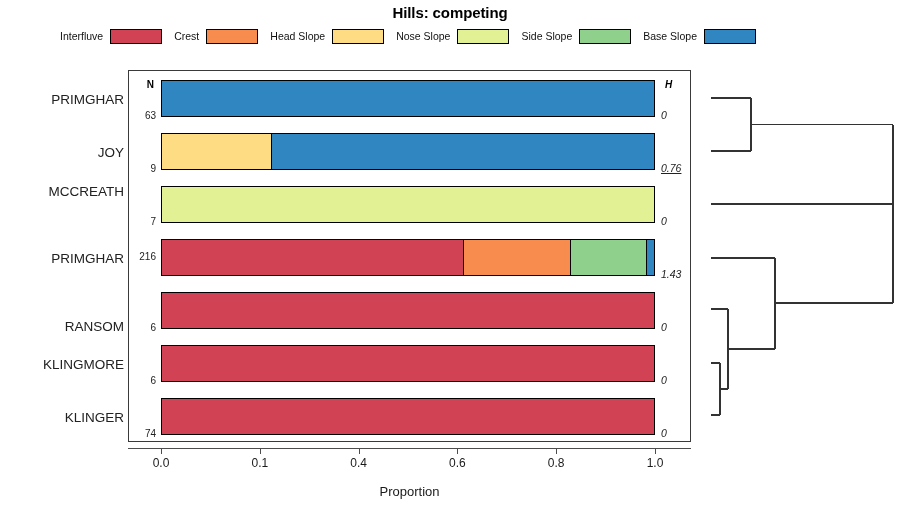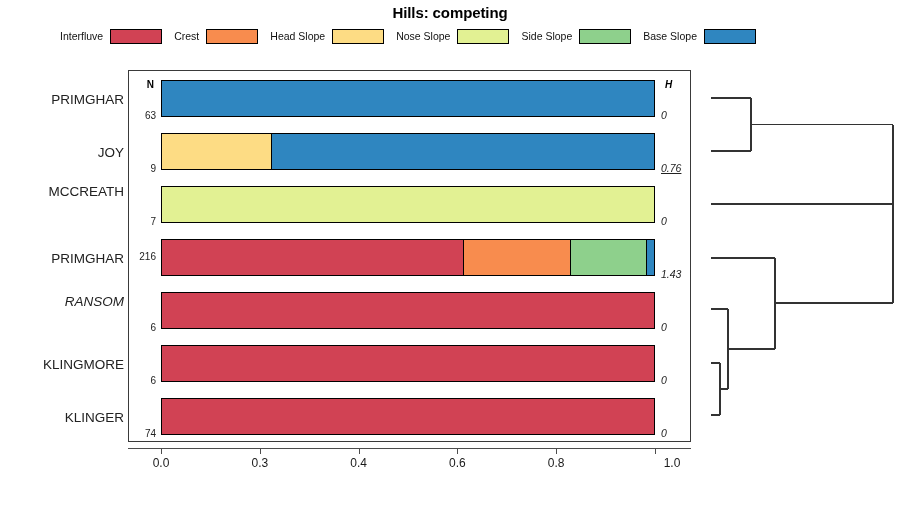--- a/index.html
+++ b/index.html
@@ -244,21 +244,21 @@
         <span class="legend-label">Base Slope</span>
         <span class="legend-swatch" style="background: rgb(47, 134, 192);"></span>
       </div>
     </div>
 
   <div id="cat-labels">
       <div class="cat-label" style="top: 28.5px;">PRIMGHAR</div>
       <div class="cat-label" style="top: 81.5px;">JOY</div>
       <div class="cat-label" style="top: 121px; margin-left: 28px;">MCCREATH</div>
       <div class="cat-label" style="top: 187.5px;">PRIMGHAR</div>
-      <div class="cat-label" style="top: 231px; font-style: italic;">RANSOM</div>
+      <div class="cat-label" style="top: 256px;">RANSOM</div>
       <div class="cat-label" style="top: 293.5px;">KLINGMORE</div>
       <div class="cat-label" style="top: 346.5px;">KLINGER</div>
     </div>
 
   <div id="panel"></div>
 
   <div id="n-col">
     <div class="n-head">N</div>
   <div class="n-val" style="top: 44.5px;">63</div>
       <div class="n-val" style="top: 97.5px;">9</div>
@@ -306,30 +306,31 @@
       <div class="bar" style="left: 161px; width: 494px; top: 398px;">
         <div class="seg" style="background: rgb(209, 66, 84); flex: 1 0 0px;"></div>
       </div>
     </div>
 
   <div id="x-axis-line"></div>
   <div id="x-axis-ticks">
       <div class="x-tick" style="left: 161px;"></div>
       <div class="x-tick-label" style="left: 161px;">0.0</div>
       <div class="x-tick" style="left: 259.8px;"></div>
-      <div class="x-tick-label" style="left: 259.8px;">0.3</div>
+      <div class="x-tick-label" style="left: 259.8px;">0.1</div>
       <div class="x-tick" style="left: 358.6px;"></div>
       <div class="x-tick-label" style="left: 358.6px;">0.4</div>
       <div class="x-tick" style="left: 457.4px;"></div>
       <div class="x-tick-label" style="left: 457.4px;">0.6</div>
       <div class="x-tick" style="left: 556.2px;"></div>
       <div class="x-tick-label" style="left: 556.2px;">0.8</div>
       <div class="x-tick" style="left: 655px;"></div>
-      <div class="x-tick-label" style="left: 672px; text-align: center;">1.0</div>
-    </div>
+      <div class="x-tick-label" style="left: 655px; text-align: center;">1.0</div>
+    </div>
+  <div id="x-axis-title">Proportion</div>
 
   <div id="dendrogram">
     <svg width="200" height="400" viewBox="0 0 200 400">
       <g fill="none" stroke="#333333" stroke-width="1.2" shape-rendering="crispEdges">
 
         <path d="M11,38 L51,38"></path>
 
         <path d="M11,91 L51,91"></path>
 
         <path d="M51,38 L51,91"></path>

